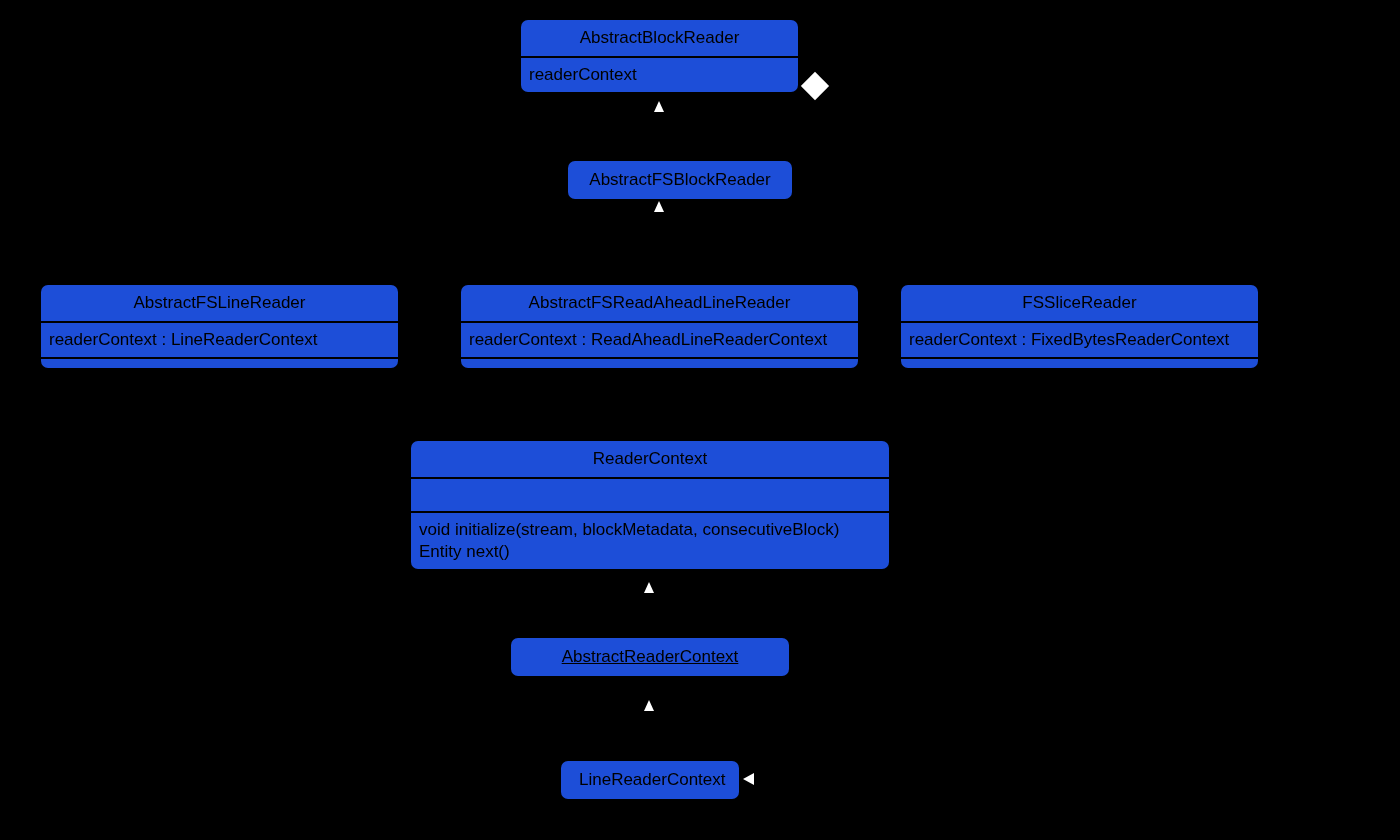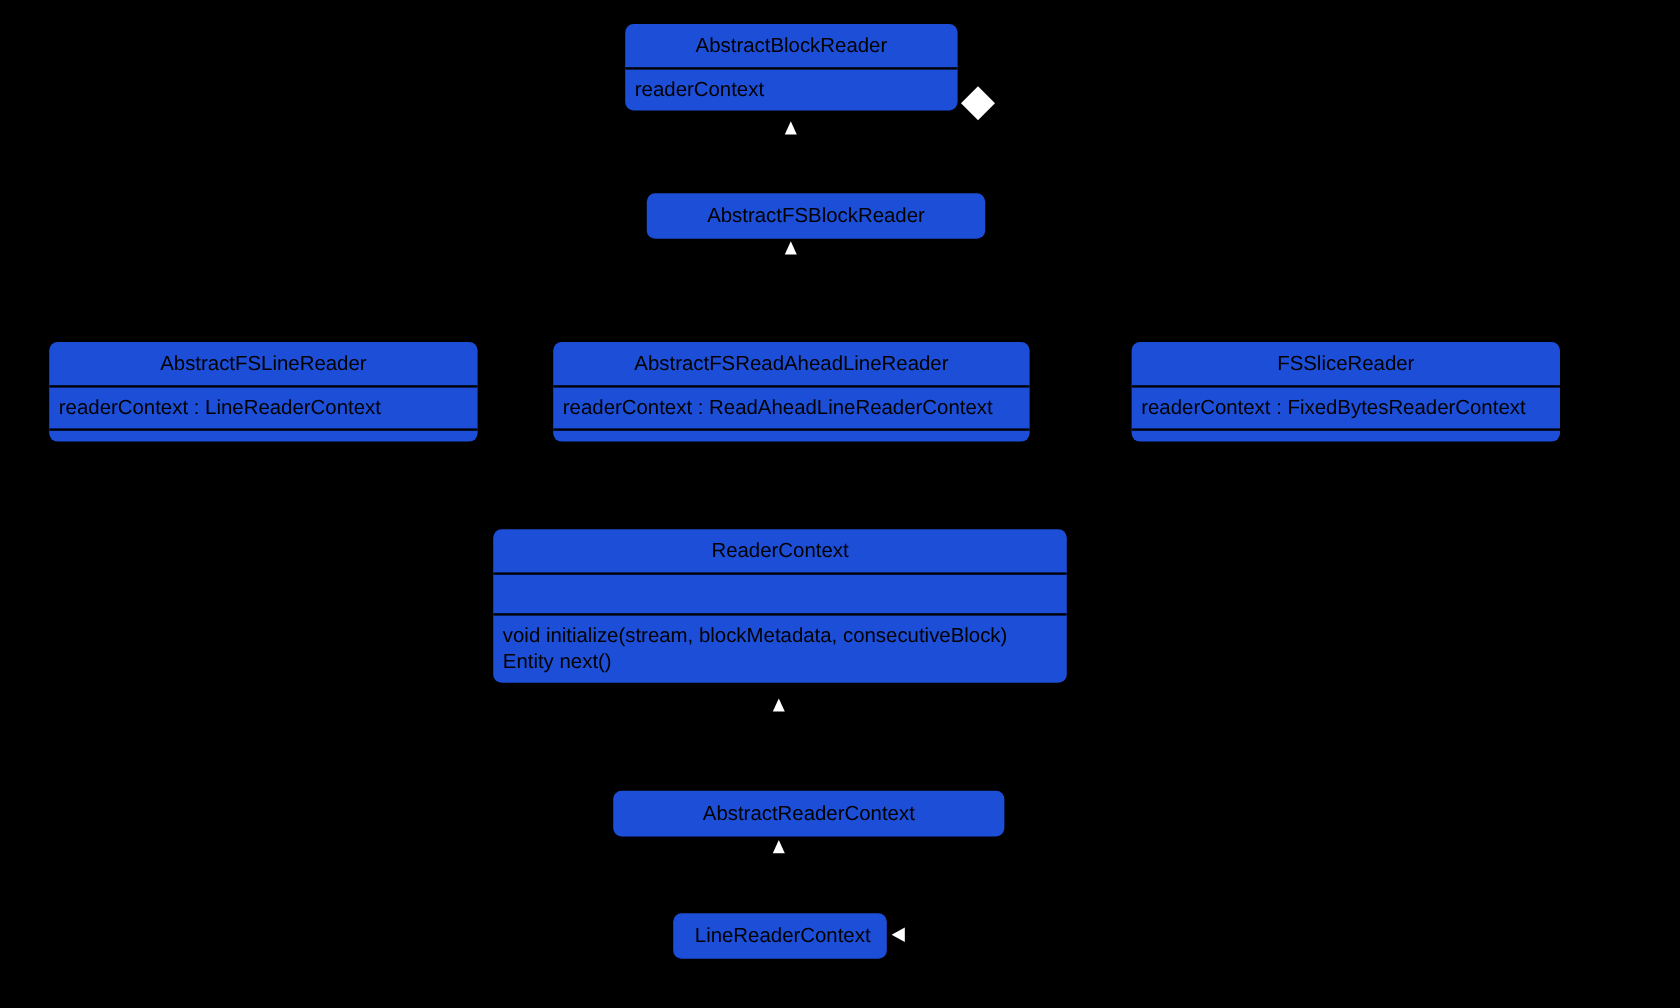--- a/index.html
+++ b/index.html
@@ -85,54 +85,54 @@
 
   <div class="uml-class" style="left:521px; top:20px; width:277px;">
     <div class="uml-name">AbstractBlockReader</div>
     <div class="uml-compartment">readerContext</div>
   </div>
 
   <div class="diamond" style="left:805px; top:76px; width:20px; height:20px;"></div>
 
   <div class="arrow-up" style="left:654px; top:101px;"></div>
 
-  <div class="uml-class uml-simple" style="left:539px; top:161px; width:282px;">
+  <div class="uml-class uml-simple" style="left:568px; top:161px; width:224px;">
     <div class="uml-name">AbstractFSBlockReader</div>
   </div>
 
   <div class="arrow-up" style="left:654px; top:201px;"></div>
 
   <div class="uml-class" style="left:461px; top:285px; width:397px;">
     <div class="uml-name">AbstractFSReadAheadLineReader</div>
     <div class="uml-compartment">readerContext : ReadAheadLineReaderContext</div>
     <div class="uml-compartment empty-thin"></div>
   </div>
 
   <div class="uml-class" style="left:41px; top:285px; width:357px;">
     <div class="uml-name">AbstractFSLineReader</div>
     <div class="uml-compartment">readerContext : LineReaderContext</div>
     <div class="uml-compartment empty-thin"></div>
   </div>
 
-  <div class="uml-class" style="left:901px; top:285px; width:357px;margin-left:42px;">
+  <div class="uml-class" style="left:901px; top:285px; width:357px;">
     <div class="uml-name">FSSliceReader</div>
     <div class="uml-compartment">readerContext : FixedBytesReaderContext</div>
     <div class="uml-compartment empty-thin"></div>
   </div>
 
   <div class="uml-class" style="left:411px; top:441px; width:478px;">
     <div class="uml-name">ReaderContext</div>
     <div class="uml-compartment empty-mid"></div>
     <div class="uml-compartment">void initialize(stream, blockMetadata, consecutiveBlock)
 Entity next()</div>
   </div>
 
   <div class="arrow-up" style="left:644px; top:582px;"></div>
 
-  <div class="uml-class uml-simple" style="left:511px; top:659px; width:326px;">
+  <div class="uml-class uml-simple" style="left:511px; top:638px; width:278px;text-decoration:underline;">
     <div class="uml-name">AbstractReaderContext</div>
   </div>
 
   <div class="arrow-up" style="left:644px; top:700px;"></div>
 
 
   <div class="uml-class uml-simple" style="left:561px; top:761px; width:178px;">
     <div class="uml-name">LineReaderContext</div>
   </div>
 

